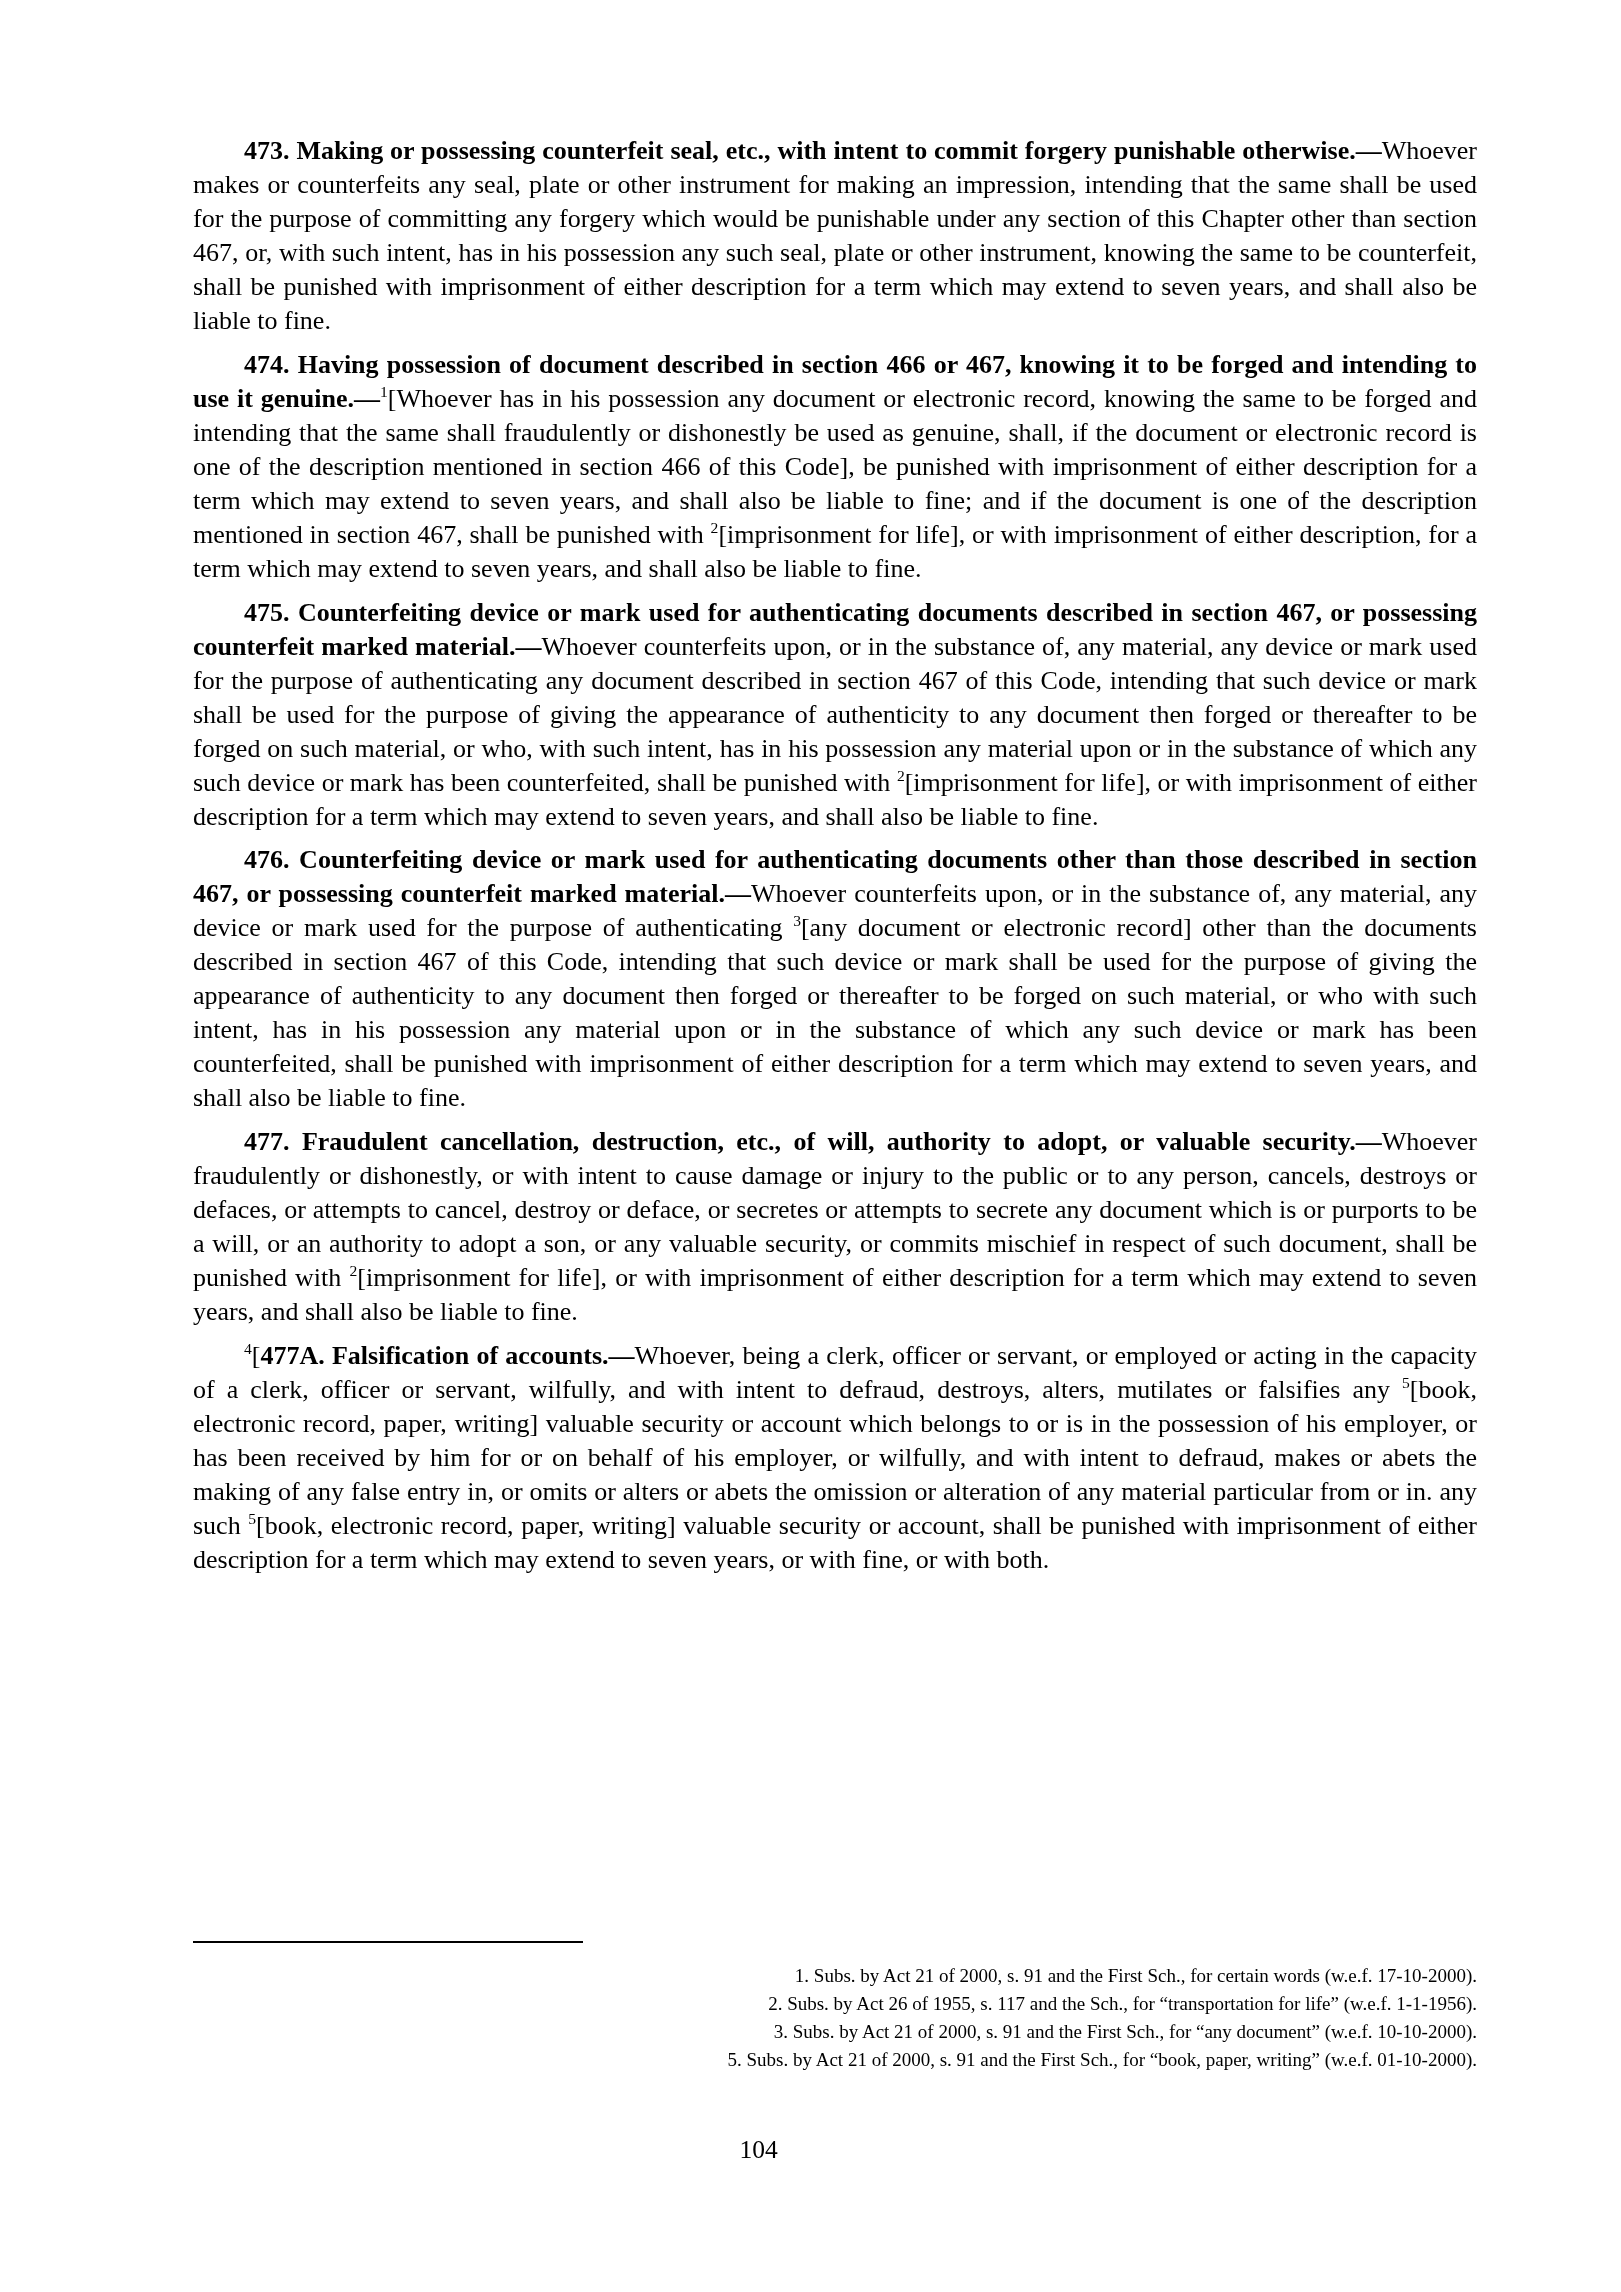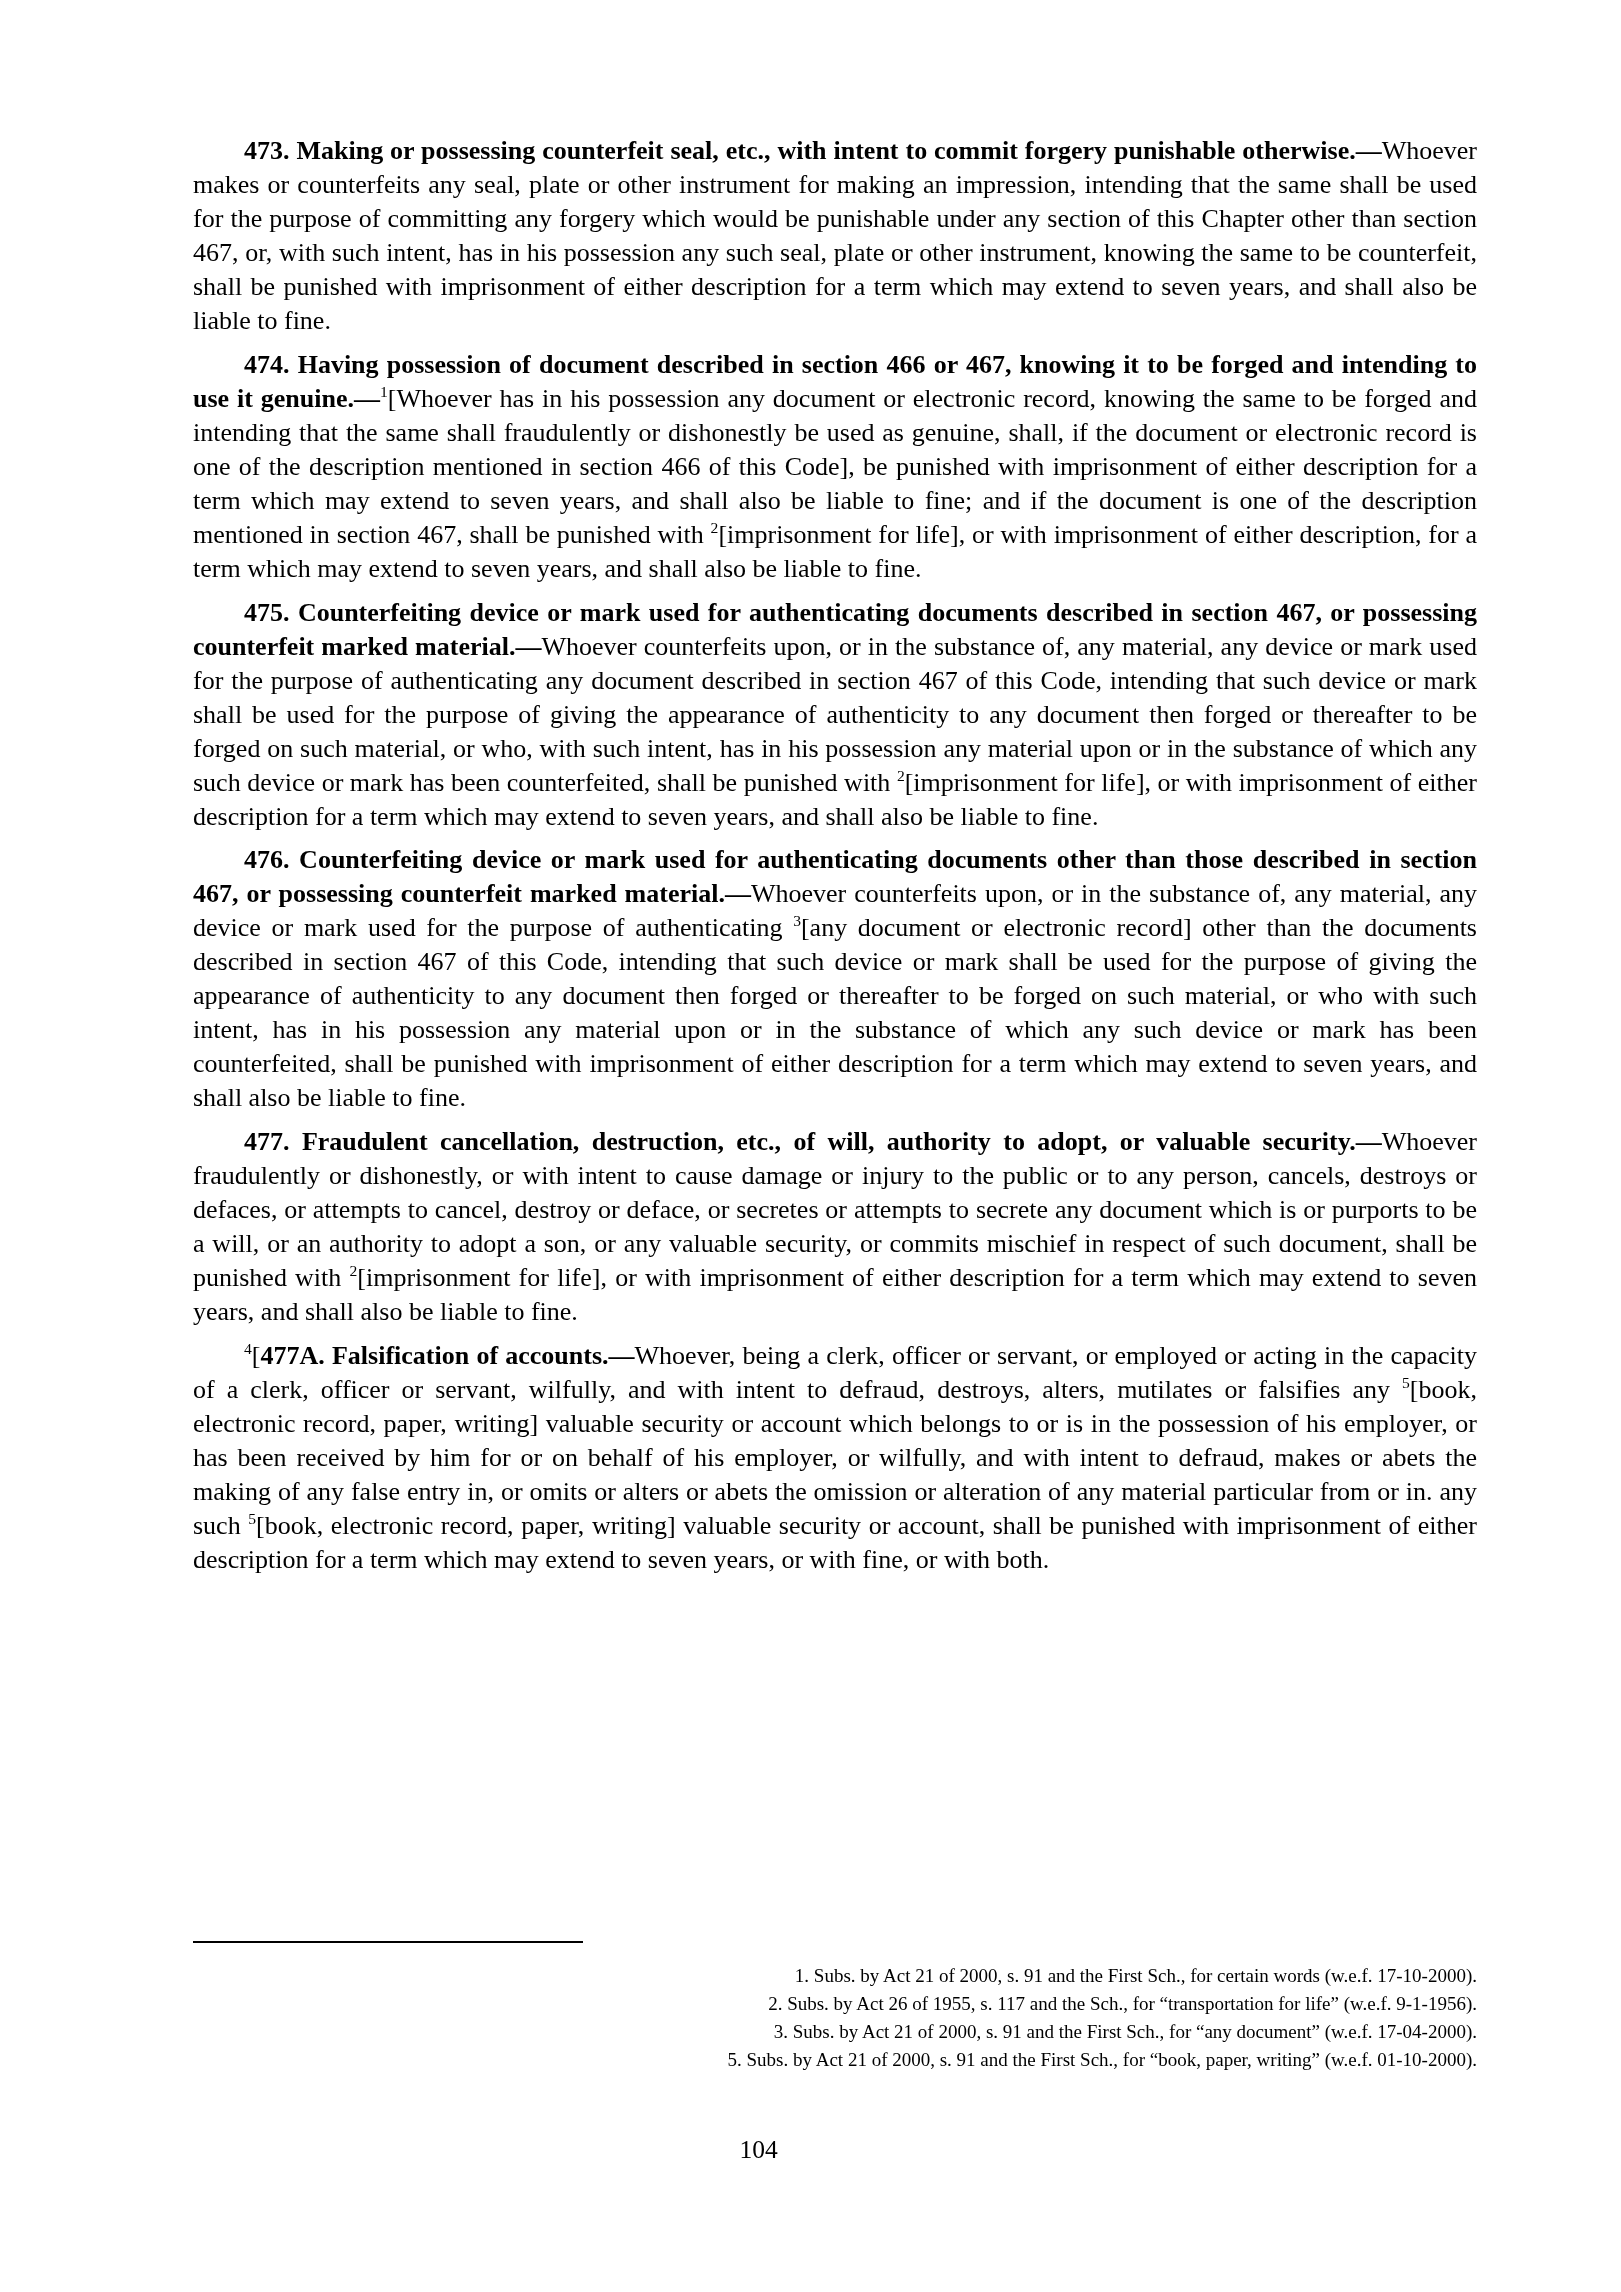--- a/index.html
+++ b/index.html
@@ -35,19 +35,19 @@
   <p class="section"><b>475. Counterfeiting device or mark used for authenticating documents described in section 467, or possessing counterfeit marked material</b><b>.—</b><span>Whoever counterfeits upon, or in the substance of, any material, any device or mark used for the purpose of authenticating any document described in section 467 of this Code, intending that such device or mark shall be used for the purpose of giving the appearance of authenticity to any document then forged or thereafter to be forged on such material, or who, with such intent, has in his possession any material upon or in the substance of which any such device or mark has been counterfeited, shall be punished with </span><sup>2</sup><span>[imprisonment for life], or with imprisonment of either description for a term which may extend to seven years, and shall also be liable to fine.</span></p>
   <p class="section"><b>476. Counterfeiting device or mark used for authenticating documents other than those described in section 467, or possessing counterfeit marked material</b><b>.—</b><span>Whoever counterfeits upon, or in the substance of, any material, any device or mark used for the purpose of authenticating </span><sup>3</sup><span>[any document or electronic record] other than the documents described in section 467 of this Code, intending that such device or mark shall be used for the purpose of giving the appearance of authenticity to any document then forged or thereafter to be forged on such material, or who with such intent, has in his possession any material upon or in the substance of which any such device or mark has been counterfeited, shall be punished with imprisonment of either description for a term which may extend to seven years, and shall also be liable to fine.</span></p>
   <p class="section"><b>477. Fraudulent cancellation, destruction, etc., of will, authority to adopt, or valuable security</b><b>.—</b><span>Whoever fraudulently or dishonestly, or with intent to cause damage or injury to the public or to any person, cancels, destroys or defaces, or attempts to cancel, destroy or deface, or secretes or attempts to secrete any document which is or purports to be a will, or an authority to adopt a son, or any valuable security, or commits mischief in respect of such document, shall be punished with </span><sup>2</sup><span>[imprisonment for life], or with imprisonment of either description for a term which may extend to seven years, and shall also be liable to fine.</span></p>
   <p class="section"><sup>4</sup>[<b>477A. Falsification of accounts</b><b>.—</b><span>Whoever, being a clerk, officer or servant, or employed or acting in the capacity of a clerk, officer or servant, wilfully, and with intent to defraud, destroys, alters, mutilates or falsifies any </span><sup>5</sup><span>[book, electronic record, paper, writing] valuable security or account which belongs to or is in the possession of his employer, or has been received by him for or on behalf of his employer, or wilfully, and with intent to defraud, makes or abets the making of any false entry in, or omits or alters or abets the omission or alteration of any material particular from or in. any such </span><sup>5</sup><span>[book, electronic record, paper, writing] valuable security or account, shall be punished with imprisonment of either description for a term which may extend to seven years, or with fine, or with both.</span></p>
 </div>
 
 <div class="footnote-rule"></div>
 
 <div class="footnotes">
   <div>1. Subs. by Act 21 of 2000, s. 91 and the First Sch., for certain words (w.e.f. 17-10-2000).</div>
-  <div>2. Subs. by Act 26 of 1955, s. 117 and the Sch., for “transportation for life” (w.e.f. 9-1-1956).</div>
-  <div>3. Subs. by Act 21 of 2000, s. 91 and the First Sch., for “any document” (w.e.f. 17-04-2000).</div>
+  <div>2. Subs. by Act 26 of 1955, s. 117 and the Sch., for “transportation for life” (w.e.f. 1-1-1956).</div>
+  <div>3. Subs. by Act 21 of 2000, s. 91 and the First Sch., for “any document” (w.e.f. 10-10-2000).</div>
   <div>5. Subs. by Act 21 of 2000, s. 91 and the First Sch., for “book, paper, writing” (w.e.f. 01-10-2000).</div>
 </div>
 
 <div class="page-number">104</div>
 
 
 </body></html>

